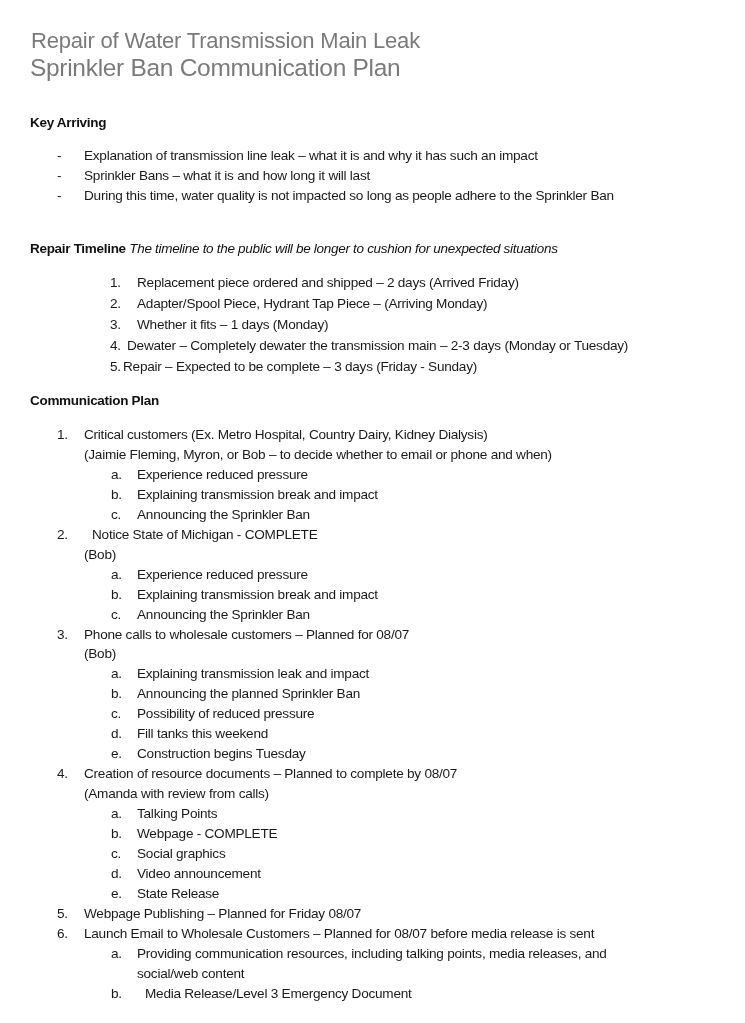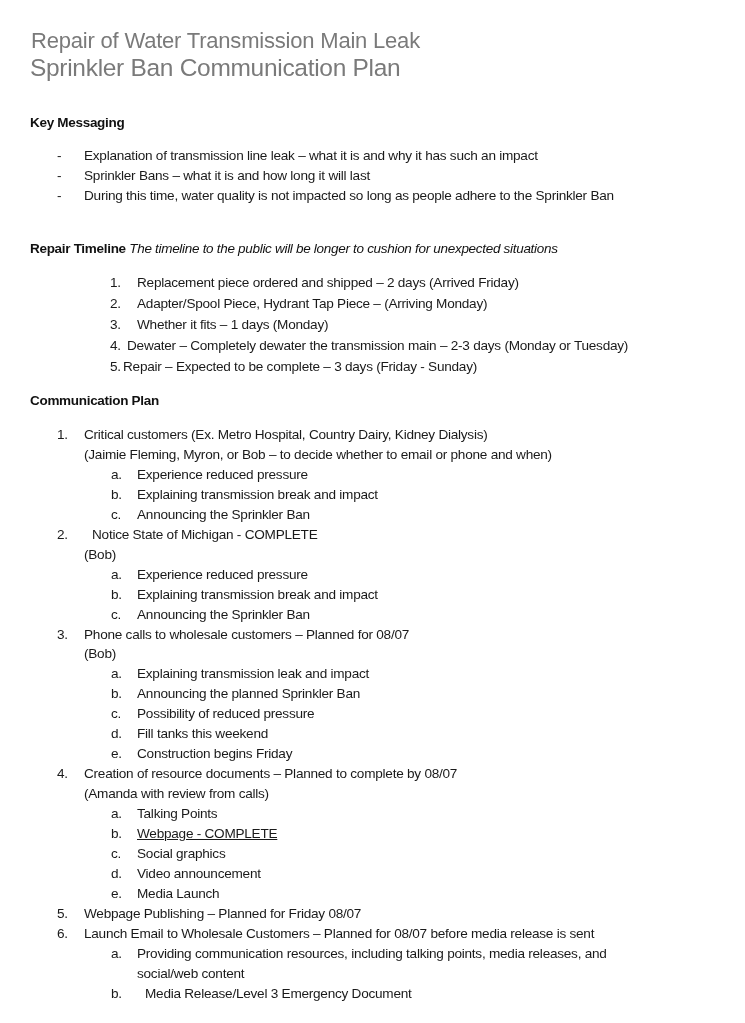--- a/index.html
+++ b/index.html
@@ -28,21 +28,21 @@
     .marker { position: absolute; }
     .text { position: absolute; }
   </style>
 </head>
 <body>
 
 <div class="doc">
   <div class="subtitle">Repair of Water Transmission Main Leak</div>
   <div class="title">Sprinkler Ban Communication Plan</div>
 
-  <div class="heading" style="top:115px;">Key Messaging</div>
+  <div class="heading" style="top:115px;">Key Arriving</div>
 
   <div class="line" style="top:146px; left:0;">
     <span class="marker" style="left:57px;">-</span>
     <span class="text" style="left:84px;">Explanation of transmission line leak – what it is and why it has such an impact</span>
   </div>
   <div class="line" style="top:166px; left:0;">
     <span class="marker" style="left:57px;">-</span>
     <span class="text" style="left:84px;">Sprinkler Bans – what it is and how long it will last</span>
   </div>
   <div class="line" style="top:186px; left:0;">
@@ -135,48 +135,48 @@
       <div class="line" style="top: 704px; left: 0px;">
         <span class="marker" style="left: 111px;">c.</span>
         <span class="text" style="left: 137px;">Possibility of reduced pressure</span>
       </div>
       <div class="line" style="top: 724px; left: 0px;">
         <span class="marker" style="left: 111px;">d.</span>
         <span class="text" style="left: 137px;">Fill tanks this weekend</span>
       </div>
       <div class="line" style="top: 744px; left: 0px;">
         <span class="marker" style="left: 111px;">e.</span>
-        <span class="text" style="left: 137px;">Construction begins Friday</span>
+        <span class="text" style="left: 137px;">Construction begins Tuesday</span>
       </div>
       <div class="line" style="top: 764px; left: 0px;">
         <span class="marker" style="left: 57px;">4.</span>
         <span class="text" style="left: 84px;">Creation of resource documents – Planned to complete by 08/07</span>
       </div>
       <div class="line" style="top: 784px; left: 0px;">
         <span class="text" style="left: 84px;">(Amanda with review from calls)</span>
       </div>
       <div class="line" style="top: 804px; left: 0px;">
         <span class="marker" style="left: 111px;">a.</span>
         <span class="text" style="left: 137px;">Talking Points</span>
       </div>
       <div class="line" style="top: 824px; left: 0px;">
         <span class="marker" style="left: 111px;">b.</span>
-        <span class="text" style="left: 137px; text-decoration: underline;">Webpage - COMPLETE</span>
+        <span class="text" style="left: 137px;">Webpage - COMPLETE</span>
       </div>
       <div class="line" style="top: 844px; left: 0px;">
         <span class="marker" style="left: 111px;">c.</span>
         <span class="text" style="left: 137px;">Social graphics</span>
       </div>
       <div class="line" style="top: 864px; left: 0px;">
         <span class="marker" style="left: 111px;">d.</span>
         <span class="text" style="left: 137px;">Video announcement</span>
       </div>
       <div class="line" style="top: 884px; left: 0px;">
         <span class="marker" style="left: 111px;">e.</span>
-        <span class="text" style="left: 137px;">Media Launch</span>
+        <span class="text" style="left: 137px;">State Release</span>
       </div>
       <div class="line" style="top: 904px; left: 0px;">
         <span class="marker" style="left: 57px;">5.</span>
         <span class="text" style="left: 84px;">Webpage Publishing – Planned for Friday 08/07</span>
       </div>
       <div class="line" style="top: 924px; left: 0px;">
         <span class="marker" style="left: 57px;">6.</span>
         <span class="text" style="left: 84px;">Launch Email to Wholesale Customers – Planned for 08/07 before media release is sent</span>
       </div>
       <div class="line" style="top: 944px; left: 0px;">

